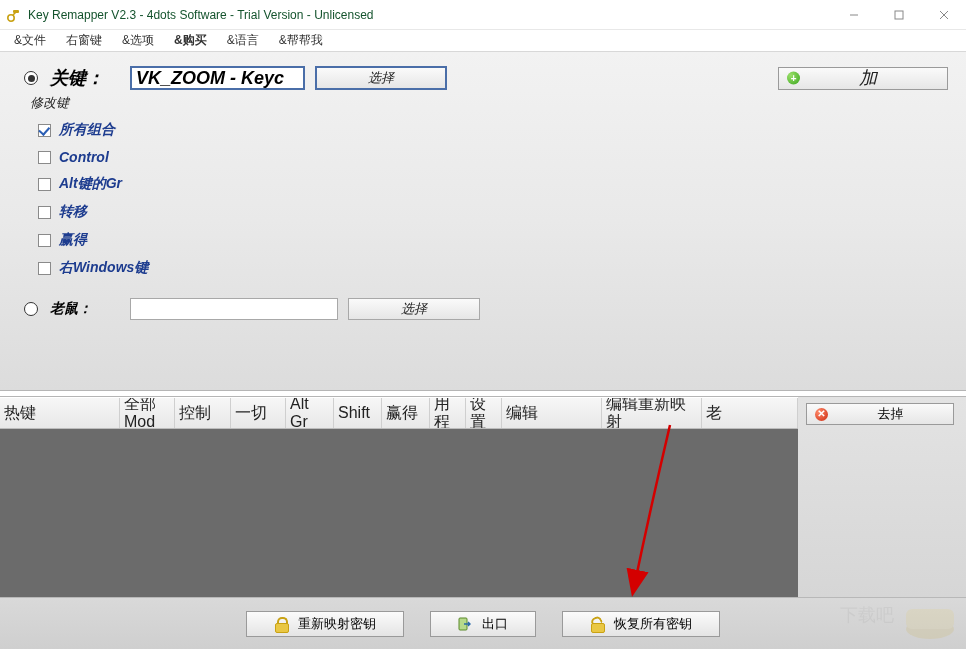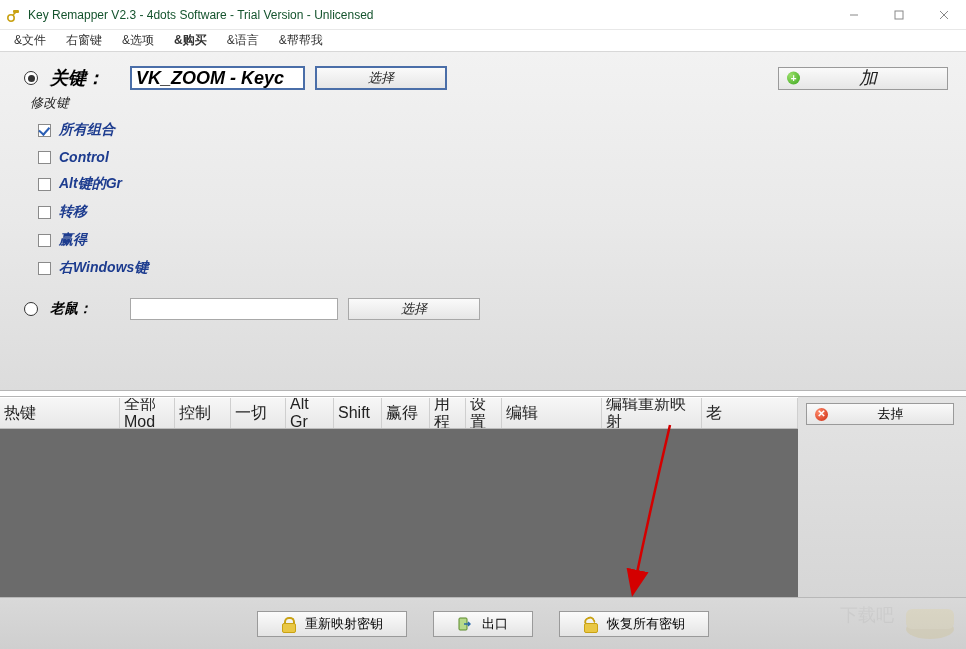--- a/index.html
+++ b/index.html
@@ -186,21 +186,21 @@
     position:absolute; left:0; right:0; bottom:0; height:52px;
     background: linear-gradient(to bottom,#d9d9d9,#cfcfcf);
     border-top:1px solid #b8b8b8;
     display:flex; align-items:center; justify-content:center; gap:26px;
   }
   .big-btn {
     height:26px; min-width:150px;
     border:1px solid #9a9a9a;
     background: linear-gradient(to bottom,#fbfbfb,#e4e4e4);
     display:flex;align-items:center;justify-content:center;gap:10px;
-    font-size:13px;padding:0 20px;
+    font-size:13px;padding:0 27px;
   }
   .lock-icon {
     width:14px;height:14px;display:inline-block;position:relative;
   }
   .lock-icon::before{
     content:"";position:absolute;left:3px;top:0;width:7px;height:6px;border:2px solid #c9a214;border-bottom:none;border-radius:5px 5px 0 0;
   }
   .lock-icon::after{
     content:"";position:absolute;left:1px;top:6px;width:12px;height:8px;background:#e9c744;border:1px solid #c9a214;border-radius:2px;
   }

